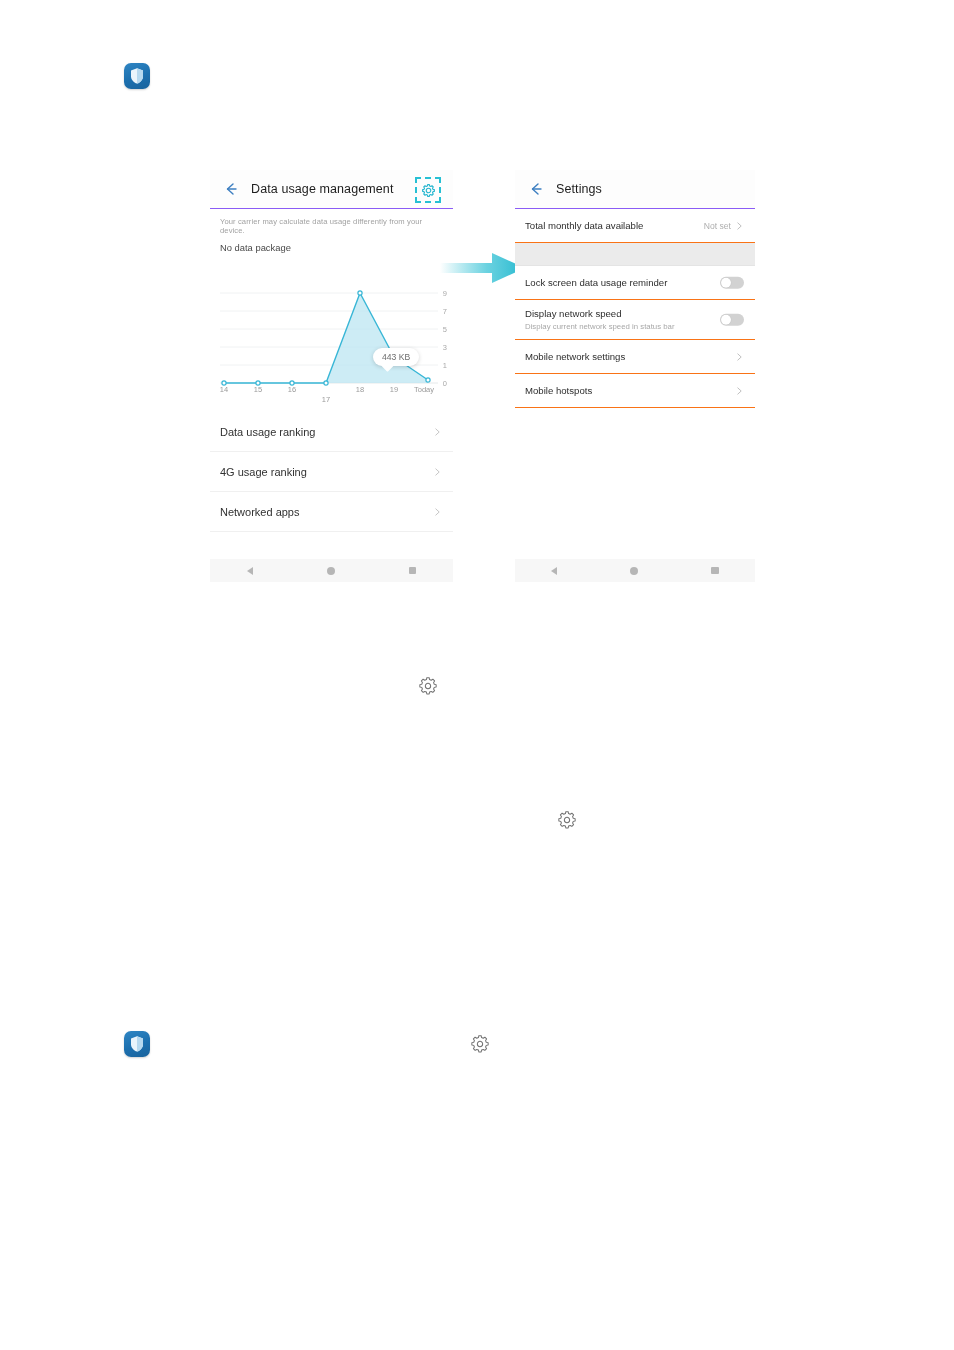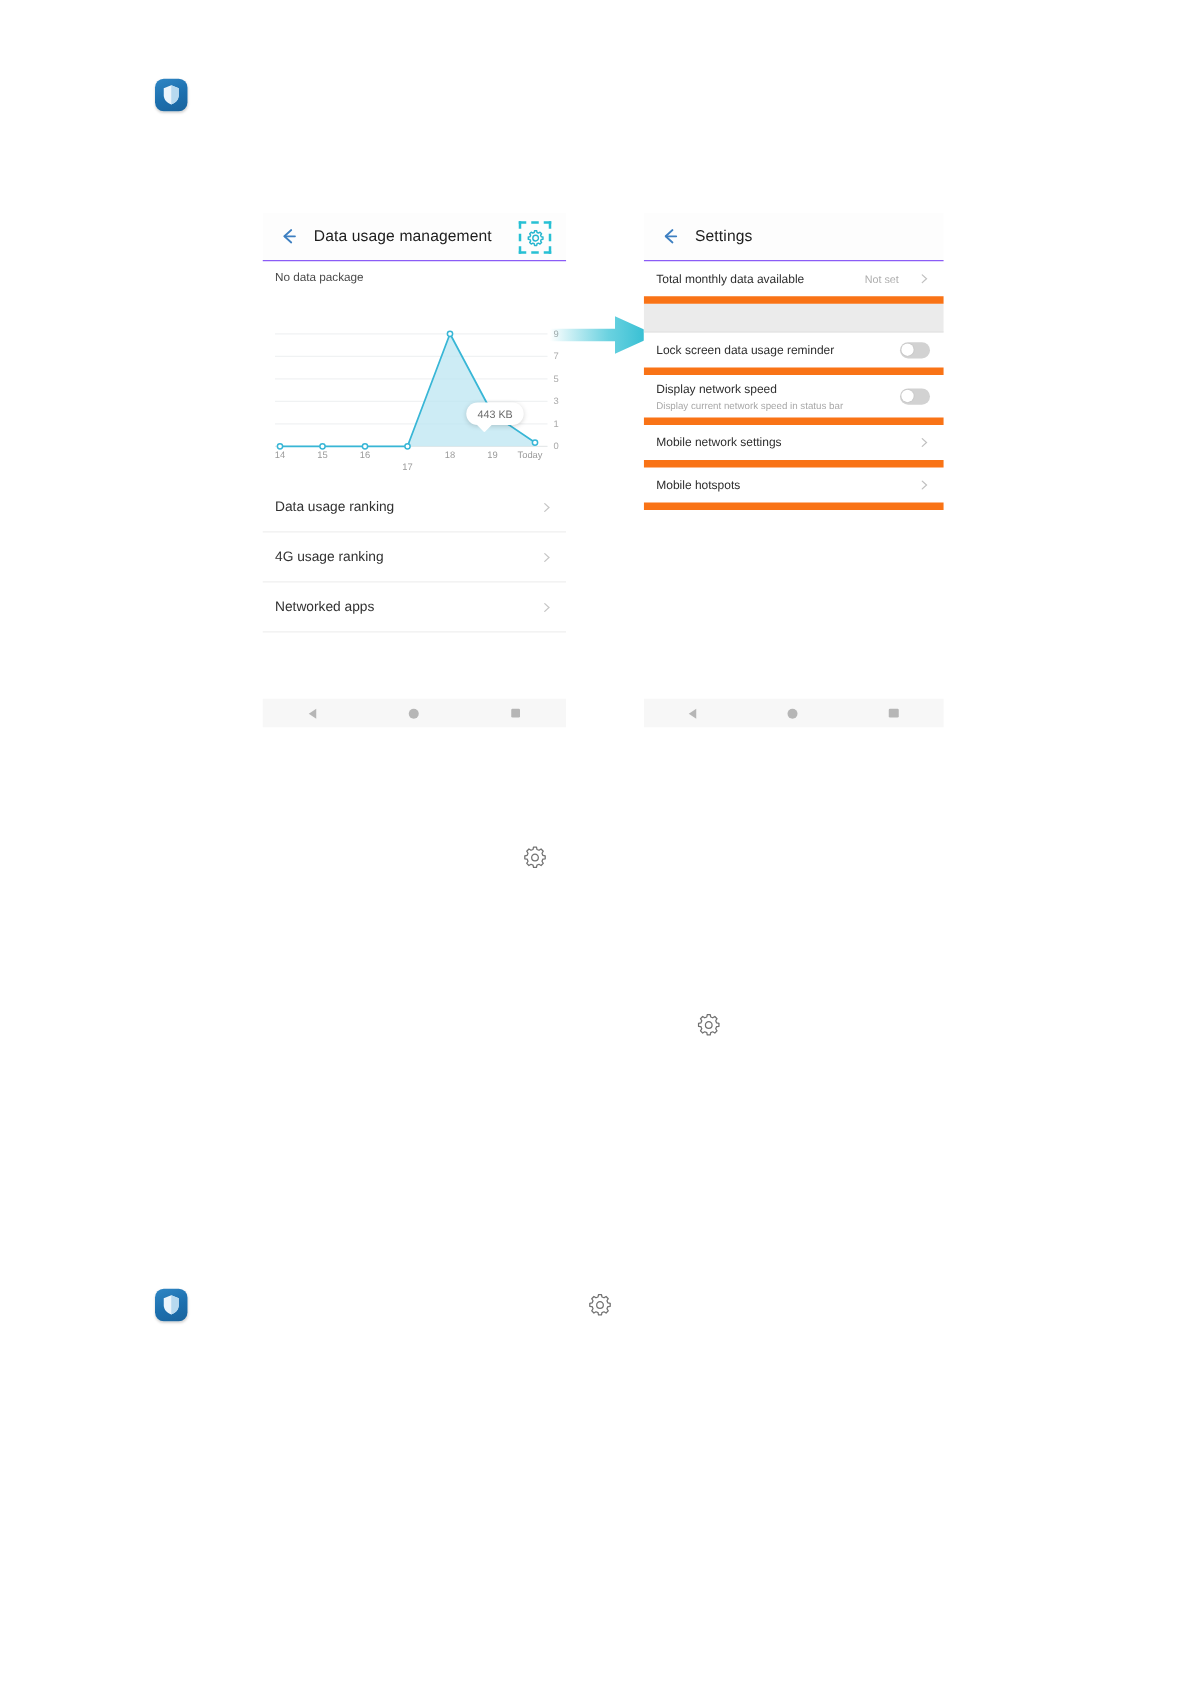--- a/index.html
+++ b/index.html
@@ -187,29 +187,29 @@
     border-radius: 1px;
   }
 
   
   .set-row {
     min-height: 34px;
     display: flex;
     align-items: center;
     padding: 0 10px;
     position: relative;
-    border-bottom: 6px solid #f97316;
+    border-bottom: 1px solid #f97316;
     box-sizing: border-box;
   }
   .set-row.tall { min-height: 40px; }
   .set-label { font-size: 9.6px; color: #2e2e2e; }
   .set-sub   { font-size: 7.8px; color: #a8a8a8; margin-top: 3px; }
   .set-value {
     position: absolute;
-    right: 36px;
+    right: 24px;
     font-size: 8.6px;
     color: #aeaeae;
   }
   .spacer-row {
     height: 22px;
     background: #ebebeb;
     border-bottom: 1px solid #e4e4e4;
   }
   .toggle {
     position: absolute;
@@ -261,20 +261,21 @@
     </svg>
     <div class="header-title">Data usage management</div>
     <div class="gear-highlight">
       <svg width="15" height="15" viewBox="0 0 24 24">
         <path fill="none" stroke="#27b6cf" stroke-width="1.8" d="M12 8.4a3.6 3.6 0 1 0 0 7.2 3.6 3.6 0 0 0 0-7.2z"></path>
         <path fill="none" stroke="#27b6cf" stroke-width="1.8" stroke-linejoin="round" d="M10.6 2.6h2.8l.4 2.2 1.9.8 1.9-1.2 2 2-1.2 1.9.8 1.9 2.2.4v2.8l-2.2.4-.8 1.9 1.2 1.9-2 2-1.9-1.2-1.9.8-.4 2.2h-2.8l-.4-2.2-1.9-.8-1.9 1.2-2-2 1.2-1.9-.8-1.9-2.2-.4v-2.8l2.2-.4.8-1.9-1.2-1.9 2-2 1.9 1.2 1.9-.8z"></path>
       </svg>
     </div>
   </div>
 
+  <div class="carrier-note">Your carrier may calculate data usage differently from your device.</div>
   <div class="no-package">No data package</div>
 
   <div class="chart-wrap">
     <svg class="chart-svg" width="243" height="125" viewBox="0 0 243 125">
 
       <g stroke="#f0f2f3" stroke-width="1">
         <line x1="10" y1="20" x2="228" y2="20"></line>
         <line x1="10" y1="38" x2="228" y2="38"></line>
         <line x1="10" y1="56" x2="228" y2="56"></line>
         <line x1="10" y1="74" x2="228" y2="74"></line>

